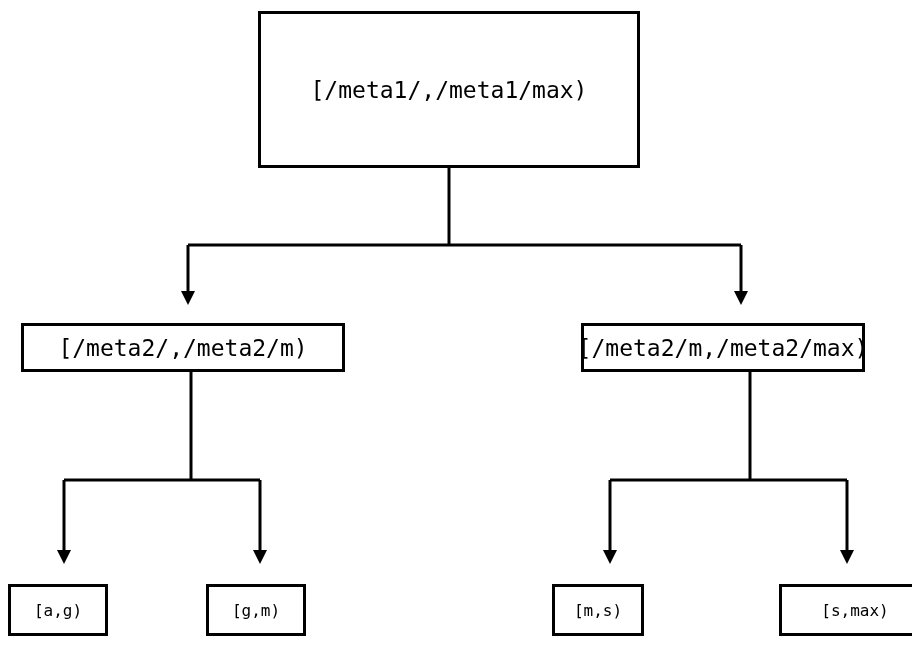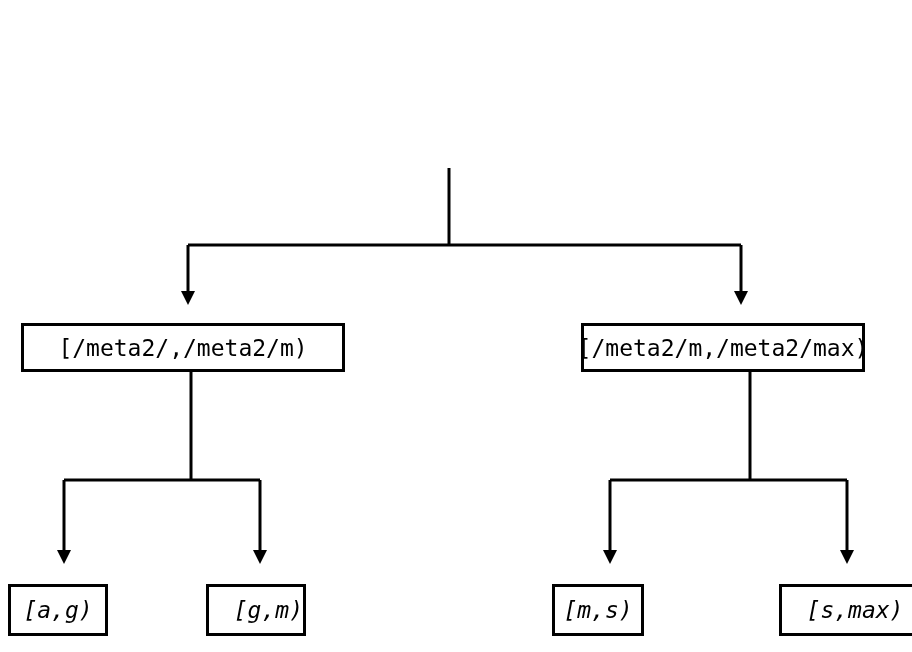--- a/index.html
+++ b/index.html
@@ -34,21 +34,21 @@
     z-index: 2;
   }
   .node-label {
     font-family: "DejaVu Sans Mono", "Liberation Mono", monospace;
     color: #000000;
     white-space: pre;
     letter-spacing: 0px;
   }
   .level-root .node-label { font-size: 23px; }
   .level-mid  .node-label { font-size: 23px; }
-  .level-leaf .node-label { font-size: 23px; font-style: italic; }
+  .level-leaf .node-label { font-size: 16px; }
 </style>
 </head>
 <body>
 
 <div id="diagram-root" style="background: rgb(255, 255, 255);">
 
   <svg id="edge-layer" width="912" height="652" viewBox="0 0 912 652" xmlns="http://www.w3.org/2000/svg">
 
     <path d="M 449 168 L 449 245" stroke="#000000" stroke-width="3" fill="none"></path>
 
@@ -68,34 +68,37 @@
     <polygon points="253,550 267,550 260,564" fill="#000000"></polygon>
 
     <path d="M 750 372 L 750 480" stroke="#000000" stroke-width="3" fill="none"></path>
     <path d="M 610 480 L 847 480" stroke="#000000" stroke-width="3" fill="none"></path>
     <path d="M 610 480 L 610 550" stroke="#000000" stroke-width="3" fill="none"></path>
     <polygon points="603,550 617,550 610,564" fill="#000000"></polygon>
     <path d="M 847 480 L 847 550" stroke="#000000" stroke-width="3" fill="none"></path>
     <polygon points="840,550 854,550 847,564" fill="#000000"></polygon>
   </svg>
 
+  <div class="node-box level-root" style="left: 258px; top: 11px; width: 382px; height: 157px; border-color: rgb(0, 0, 0); border-width: 3px;">
+    <span class="node-label">[/meta1/,/meta1/max)</span>
+  </div>
 
   <div class="node-box level-mid" style="left: 21px; top: 323px; width: 324px; height: 49px; border-color: rgb(0, 0, 0); border-width: 3px;">
     <span class="node-label">[/meta2/,/meta2/m)</span>
   </div>
 
   <div class="node-box level-mid" style="left: 581px; top: 323px; width: 284px; height: 49px; border-color: rgb(0, 0, 0); border-width: 3px;">
     <span class="node-label">[/meta2/m,/meta2/max)</span>
   </div>
 
   <div class="node-box level-leaf" style="left: 8px; top: 584px; width: 100px; height: 52px; border-color: rgb(0, 0, 0); border-width: 3px;">
     <span class="node-label">[a,g)</span>
   </div>
 
-  <div class="node-box level-leaf" style="left: 206px; top: 584px; width: 100px; height: 52px; border-color: rgb(0, 0, 0); border-width: 3px; justify-content: flex-end;">
+  <div class="node-box level-leaf" style="left: 206px; top: 584px; width: 100px; height: 52px; border-color: rgb(0, 0, 0); border-width: 3px;">
     <span class="node-label">[g,m)</span>
   </div>
 
   <div class="node-box level-leaf" style="left: 552px; top: 584px; width: 92px; height: 52px; border-color: rgb(0, 0, 0); border-width: 3px;">
     <span class="node-label">[m,s)</span>
   </div>
 
   <div class="node-box level-leaf" style="left: 779px; top: 584px; width: 152px; height: 52px; border-color: rgb(0, 0, 0); border-width: 3px;">
     <span class="node-label">[s,max)</span>
   </div>

